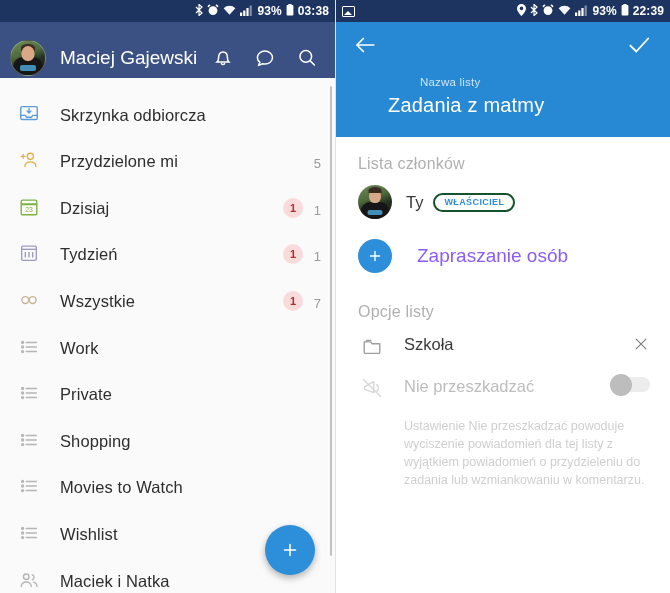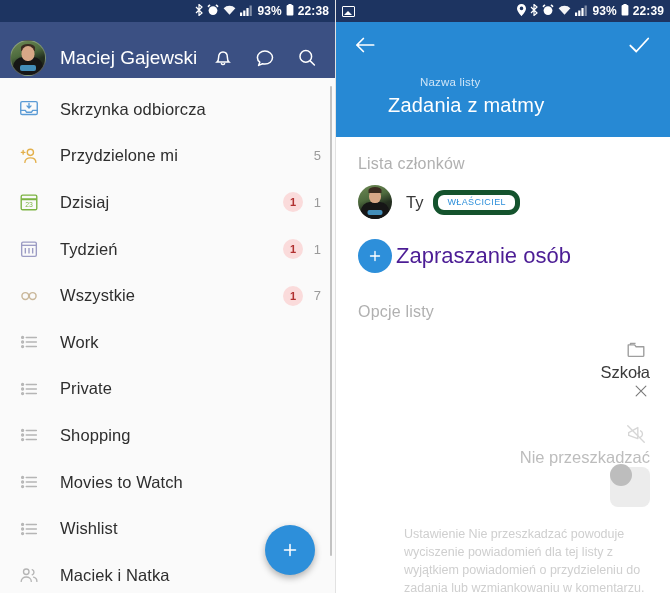--- a/index.html
+++ b/index.html
@@ -66,21 +66,21 @@
   }
   .appbar-title {
     color: #ffffff; font-size: 19px; margin-left: 14px;
     flex: 1; white-space: nowrap; font-weight: 400;
   }
   .appbar-icons { display: flex; align-items: center; gap: 18px; margin-right: 4px; }
   .ic { width: 24px; height: 24px; display:block; }
 
   .listscroll { position: absolute; top: 78px; left: 0; right: 0; bottom: 0; background:#fafafa; }
   .nav-item {
-    height: 46.6px; display: flex; align-items: center;
+    height: 46.6px; display: flex; align-items: flex-end;
     padding: 16px 14px 0 16px;
   }
   .nav-icon { width: 26px; flex: 0 0 26px; display:flex; align-items:center; justify-content:center; }
   .nav-label {
     margin-left: 18px; font-size: 16.5px; color: #2e2e2e;
     flex: 1; white-space: nowrap; letter-spacing: .1px;
   }
   .badge {
     width: 20px; height: 20px; border-radius: 50%;
     background: #fadbdb; color: #b03030;
@@ -141,33 +141,33 @@
     letter-spacing: .2px;
   }
   .member-row { display: flex; align-items: center; padding: 8px 4px 8px 22px; }
   .member-avatar {
     width: 34px; height: 34px; border-radius: 50%; overflow: hidden;
     position: relative; flex: 0 0 34px;
     background: linear-gradient(160deg,#6f8a55 0%,#4e6b3e 38%,#243020 60%,#1a1a1a 100%);
   }
   .member-name { font-size: 16.5px; color: #3a3a3a; margin-left: 14px; }
   .owner-badge {
-    margin-left: 10px; border: 5px solid #14532d; color: #2d8fda;
+    margin-left: 10px; border: 2px solid #14532d; color: #2d8fda;
     border-radius: 11px; padding: 2.5px 9px; font-size: 9px;
-    letter-spacing: .4px; font-weight: 400; white-space: nowrap;
+    letter-spacing: .4px; font-weight: 700; white-space: nowrap;
   }
   .invite-row { display: flex; align-items: center; padding: 12px 0 12px 22px; }
   .invite-circle {
     width: 34px; height: 34px; border-radius: 50%; background: #2d8fda;
     display: flex; align-items: center; justify-content: center;
     color: #fff; flex: 0 0 34px;
   }
-  .invite-text { font-size: 22px; color: #4c1d95; margin-left: 4px; }
+  .invite-text { font-size: 19px; color: #8b5cf6; margin-left: 25px; }
   .opt-row {
-    display: flex; align-items: flex-end; padding: 10px 20px 10px 22px; flex-direction: column;
+    display: flex; align-items: flex-start; padding: 10px 20px 10px 22px;
   }
   .opt-icon { width: 28px; flex: 0 0 28px; display:flex; align-items:center; justify-content:center; }
   .opt-label { margin-left: 18px; font-size: 16.5px; color: #3a3a3a; flex: 1; }
   .opt-label.muted { color: #bdbdbd; }
   .close-x { width: 18px; height: 18px; }
   .toggle {
     width: 40px; height: 15px; border-radius: 8px; background: #ececec;
     position: relative; flex: 0 0 40px;
   }
   .toggle .knob {
@@ -214,21 +214,21 @@
               <rect x="9.6" y="0.5" width="2.2" height="10.5" fill="#fff" opacity=".45"></rect>
             </svg>
         </span>
         <span class="sb-text">93%</span>
         <span class="sb-glyph">
           <svg width="8" height="12" viewBox="0 0 8 12">
               <rect x="2.4" y="0" width="3.2" height="1.3" fill="#fff"></rect>
               <rect x="0.6" y="1.1" width="6.8" height="10.4" rx="1" fill="#fff"></rect>
             </svg>
         </span>
-        <span class="sb-text">22:38</span>
+        <span class="sb-text">03:38</span>
       </div>
     </div>
 
     <div class="appbar">
       <div class="avatar">
         <div class="body"></div>
           <div class="hair"></div>
           <div class="head"></div>
           <div class="logo"></div>
       </div>

